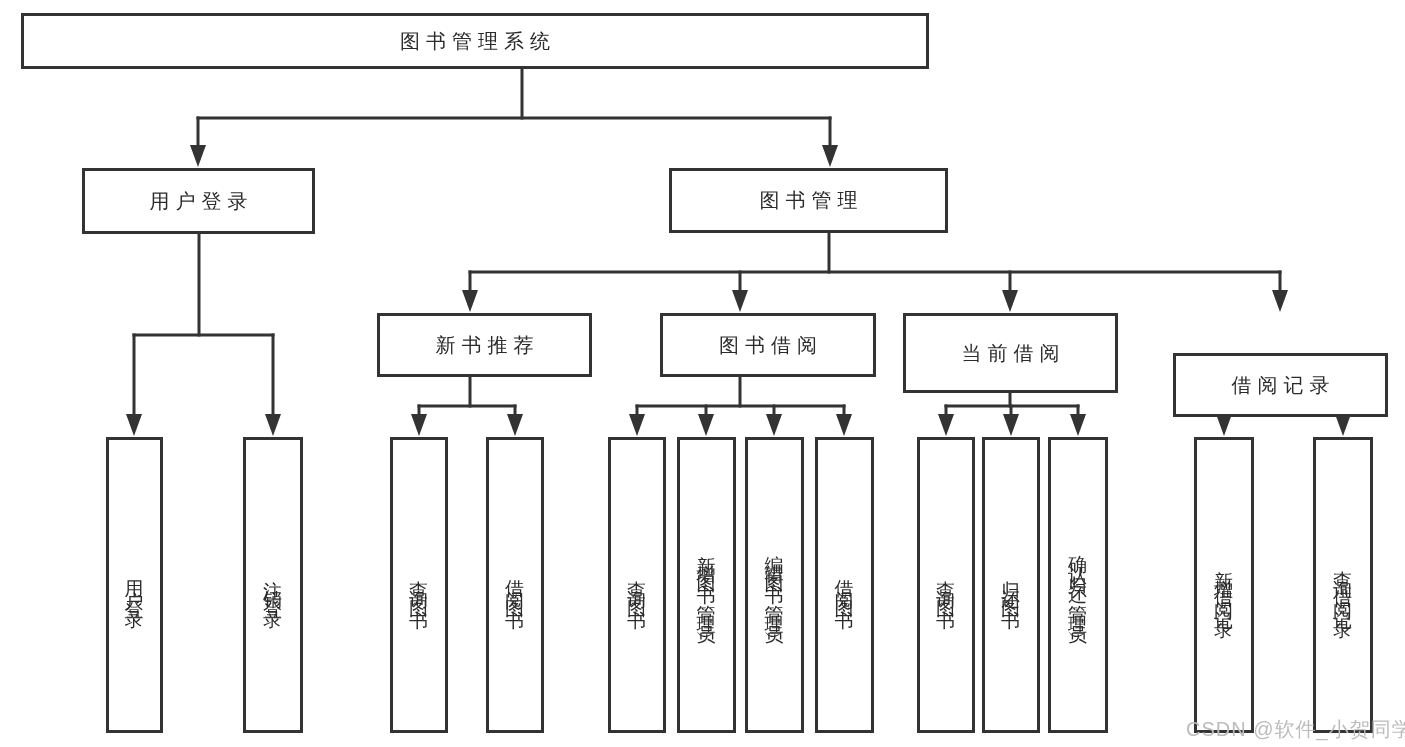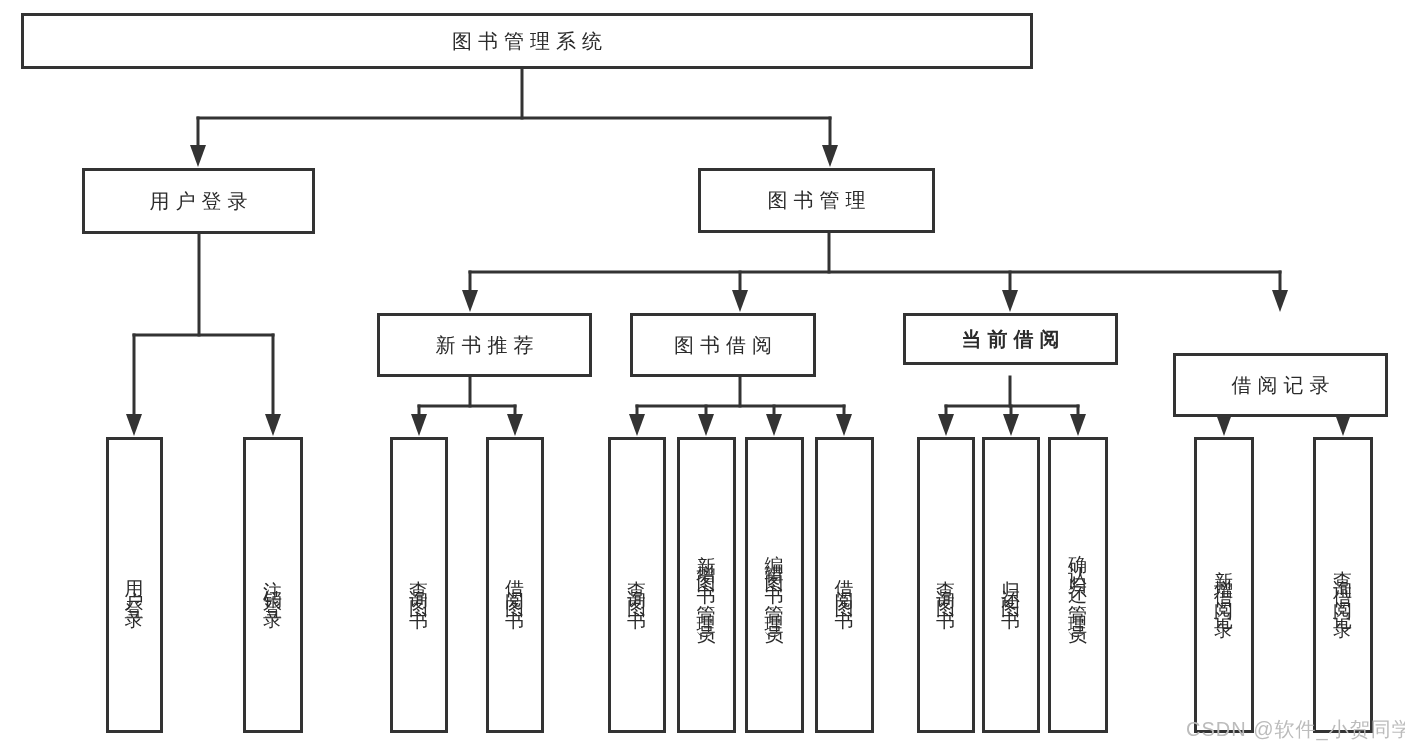--- a/index.html
+++ b/index.html
@@ -31,26 +31,26 @@
   .h{font-size:20px;letter-spacing:6px;text-indent:6px;white-space:nowrap;}
   .v{
     writing-mode:vertical-rl;
     text-orientation:mixed;
     font-size:19px;
     letter-spacing:10px;
     line-height:1;
     white-space:nowrap;
   }
   
-  #b-root{left:21px;top:13px;width:1012px;height:56px;}
+  #b-root{left:21px;top:13px;width:908px;height:56px;}
   #b-l1a{left:82px;top:168px;width:233px;height:66px;}
-  #b-l1b{left:698px;top:168px;width:237px;height:65px;}
+  #b-l1b{left:669px;top:168px;width:279px;height:65px;}
   #b-l2a{left:377px;top:313px;width:215px;height:64px;}
-  #b-l2b{left:630px;top:313px;width:186px;height:64px;text-align:center;}
-  #b-l2c{left:903px;top:313px;width:215px;height:52px;font-weight:bold;}
+  #b-l2b{left:660px;top:313px;width:216px;height:64px;text-align:center;}
+  #b-l2c{left:903px;top:313px;width:215px;height:80px;}
   #b-l2d{left:1173px;top:313px;width:215px;height:64px;margin-top:40px;}
   .leaf{top:437px;height:296px;}
   #f1{left:106px;width:57px;}
   #f2{left:243px;width:60px;}
   #f3{left:390px;width:58px;}
   #f4{left:486px;width:58px;}
   #f5{left:608px;width:58px;}
   #f6{left:677px;width:59px;}
   #f7{left:745px;width:59px;}
   #f8{left:815px;width:59px;}

